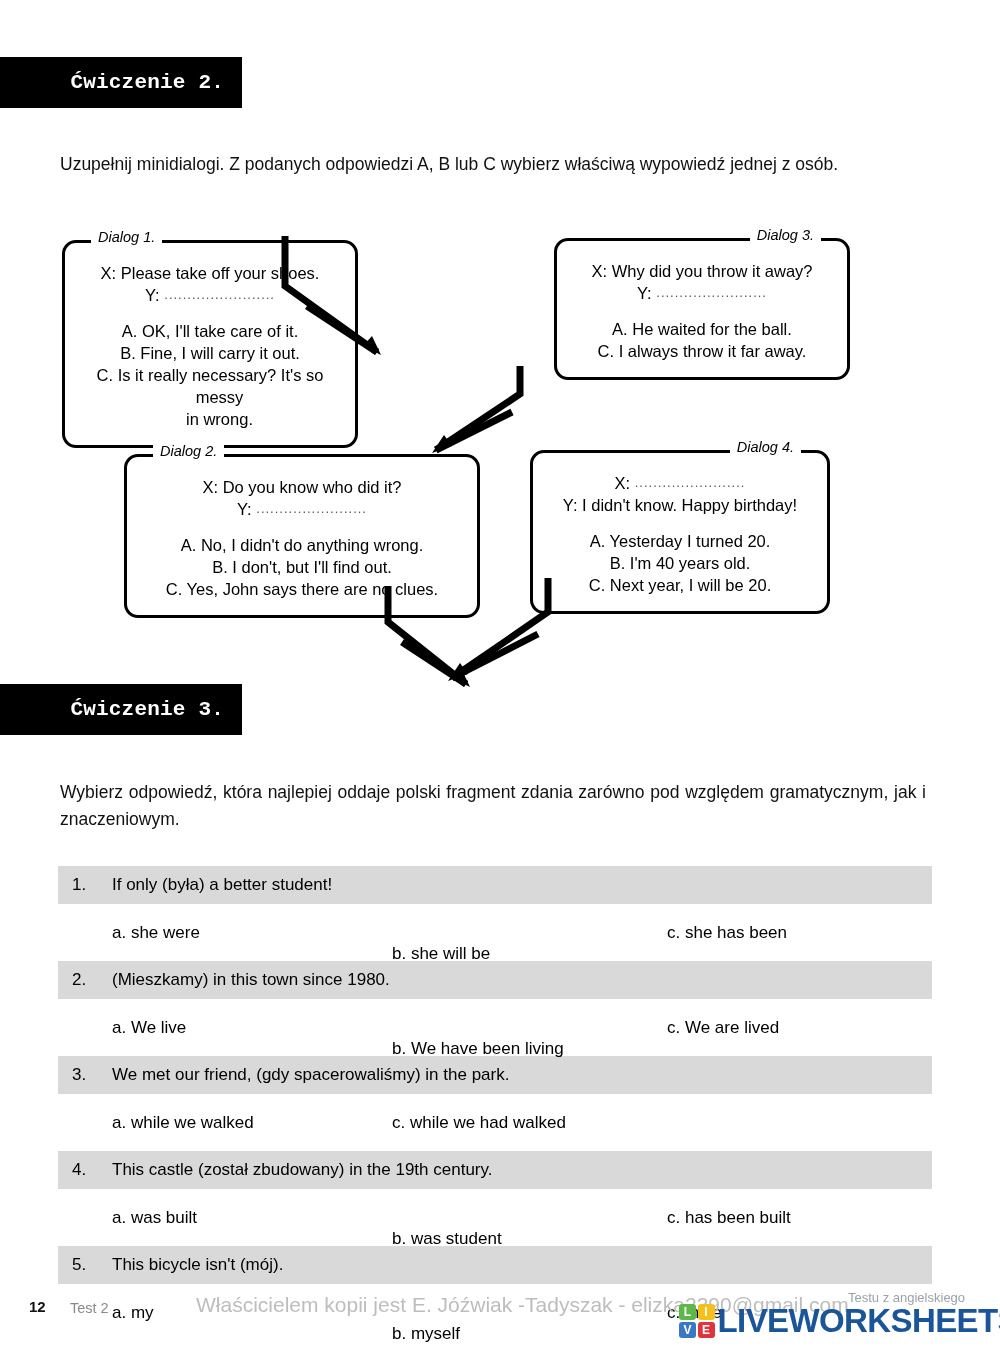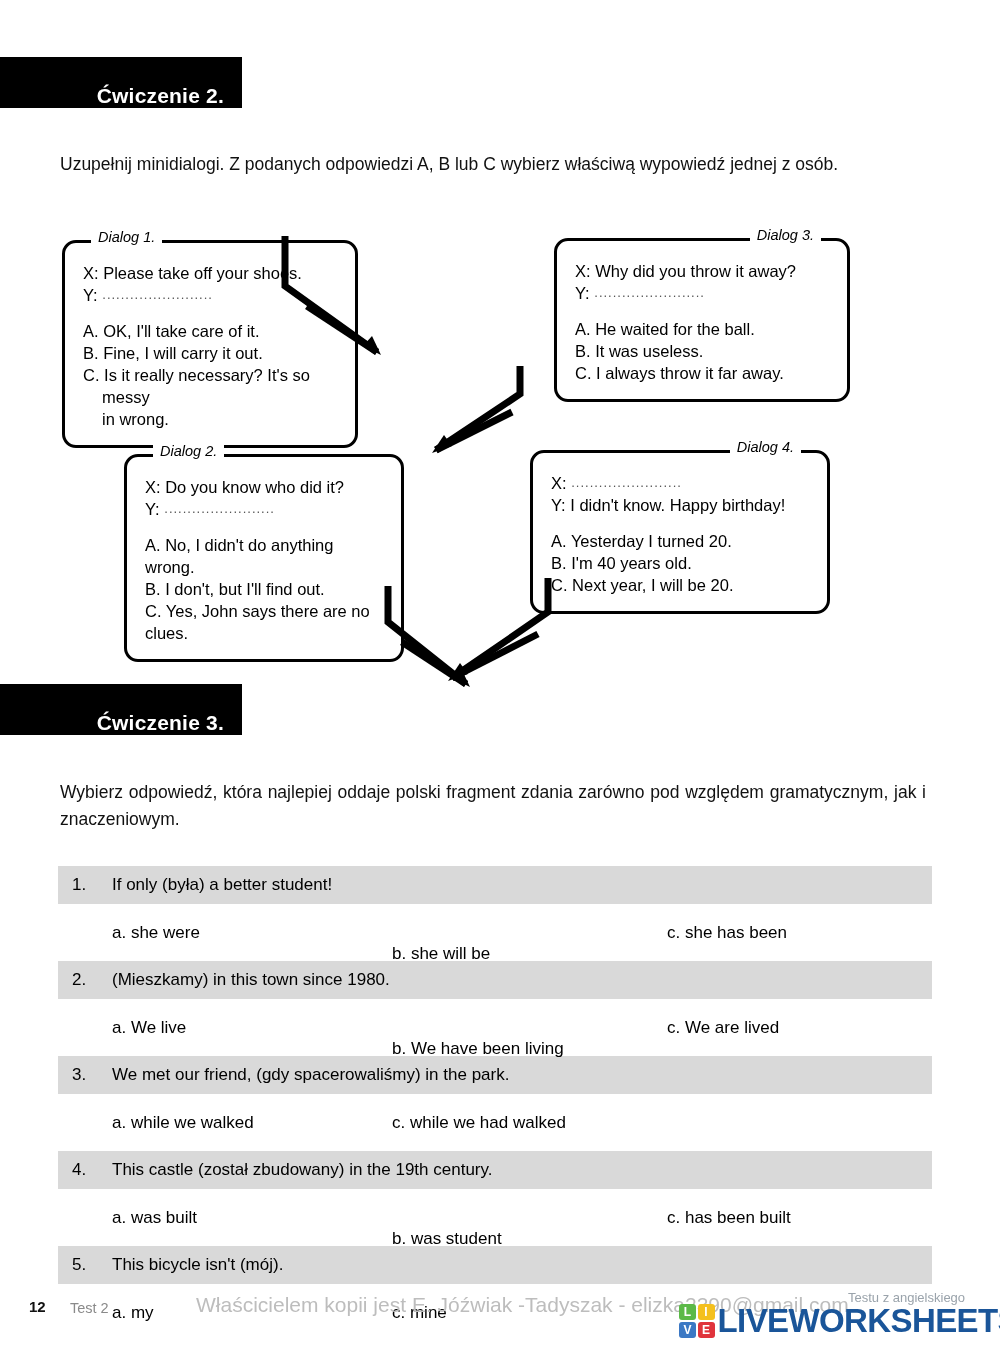--- a/index.html
+++ b/index.html
@@ -19,44 +19,45 @@
   
   .section-bar {
     position: absolute;
     left: 0;
     background: #000000;
     color: #ffffff;
     font-weight: bold;
     font-size: 21px;
     letter-spacing: 0.2px;
     display: flex;
-    align-items: flex-end;
+    align-items: center;
     justify-content: flex-end;
     padding-right: 18px;
     box-sizing: border-box;
+    font-family: Liberation Mono, monospace;
   }
   #bar-ex2 { top: 57px; width: 242px; height: 51px; }
   #bar-ex3 { top: 684px; width: 242px; height: 51px; }
 
   
   .instruction {
     position: absolute;
     font-size: 17.5px;
     line-height: 1.45;
     color: #111;
   }
   #instr-ex2 { left: 60px; top: 152px; width: 880px; }
   #instr-ex3 {
     left: 60px; top: 779px; width: 866px;
     text-align: justify;
     line-height: 1.55;
   }
 
   
-  .bubble-wrap { position: absolute; }
+  .bubble-wrap { position: absolute; text-align: center; }
   .bubble {
     position: relative;
     border: 3.5px solid #000;
     border-radius: 14px;
     background: #ffffff;
     box-sizing: border-box;
     padding: 20px 18px 14px 18px;
   }
   .bubble-label {
     position: absolute;
@@ -84,21 +85,21 @@
     font-size: 13px;
     vertical-align: 2px;
   }
   .opt-indent { padding-left: 19px; text-indent: -19px; }
   .hang { display: block; padding-left: 19px; }
 
   
   .tail { position: absolute; overflow: visible; }
 
   #d1 { left: 62px;  top: 240px; width: 296px; }
-  #d2 { left: 124px; top: 454px; width: 280px; border-radius: 9px; }
+  #d2 { left: 124px; top: 454px; width: 356px; border-radius: 9px; }
   #d3 { left: 508px; top: 238px; width: 296px; padding-left: 46px; }
   #d4 { left: 530px; top: 450px; width: 300px; }
 
   
   #ex3-table {
     position: absolute;
     left: 58px;
     top: 866px;
     width: 874px;
   }
@@ -212,21 +213,20 @@
   </svg>
 </div>
 
 <div class="bubble-wrap" id="d3">
   <div class="bubble">
     <span class="bubble-label lbl-right">Dialog 3.</span>
     <p>X: Why did you throw it away?</p>
     <p><span>Y: </span><span class="dots">........................</span></p>
     <div class="gap"></div>
     <p>A. He waited for the ball.</p>
-    <p>B. It was useless.</p>
     <p>C. I always throw it far away.</p>
   </div>
   <svg class="tail" style="left:-88px; top:128px;" width="130" height="110" viewBox="0 0 130 110">
     <path d="M 100 0 L 100 28 L 16 84" fill="none" stroke="#000" stroke-width="7" stroke-linejoin="miter"></path>
     <path d="M 16 84 L 92 46" fill="none" stroke="#000" stroke-width="7"></path>
     <path d="M 12 87 L 32 80 L 24 69 Z" fill="#000"></path>
   </svg>
 </div>
 
 <div class="bubble-wrap" id="d4">
@@ -292,20 +292,21 @@
     <span class="a-opt o2">b. was student</span>
     <span class="a-opt o3">c. has been built</span>
   </div>
 
   <div class="q-row">
     <span class="q-num">5.</span>
     <span class="q-text">This bicycle isn't (mój).</span>
   </div>
   <div class="a-row">
     <span class="a-opt o1">a. my</span>
+    <span class="a-opt o2">b. myself</span>
     <span class="a-opt o3">c. mine</span>
   </div>
 
 </div>
 
 <div id="footer">
   <span id="page-num">12</span>
   <span id="test-label">Test 2</span>
   <span id="watermark">Właścicielem kopii jest E. Jóźwiak -Tadyszak - elizka2390@gmail.com</span>
   <span id="lw-sub">Testu z angielskiego</span>

